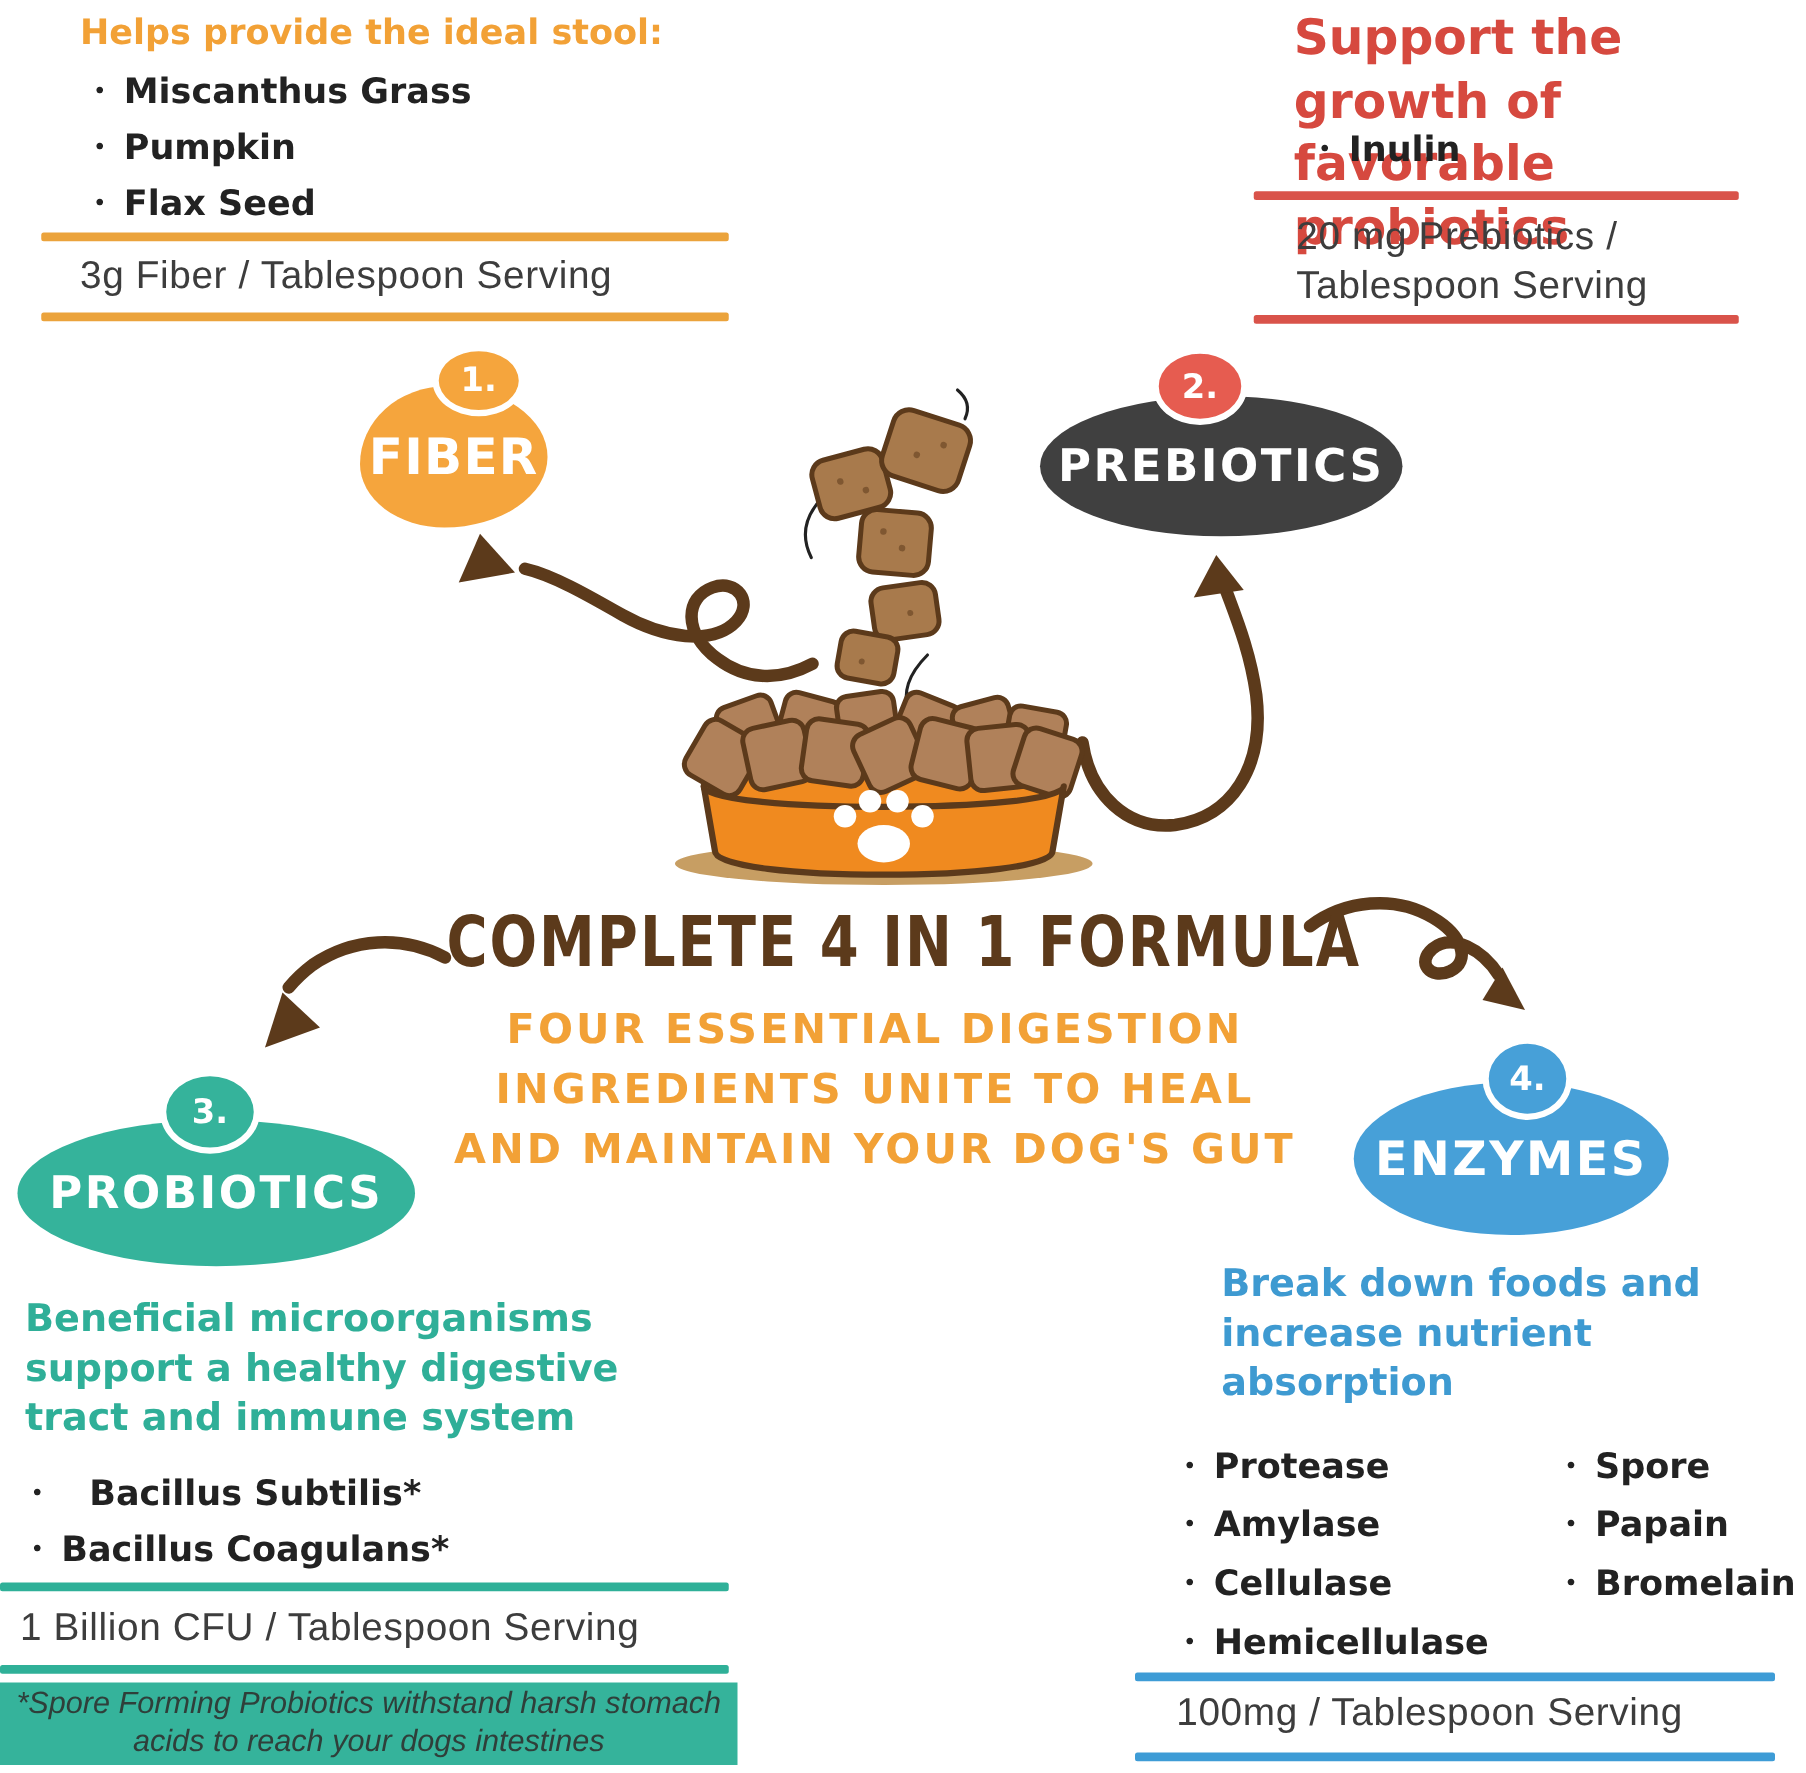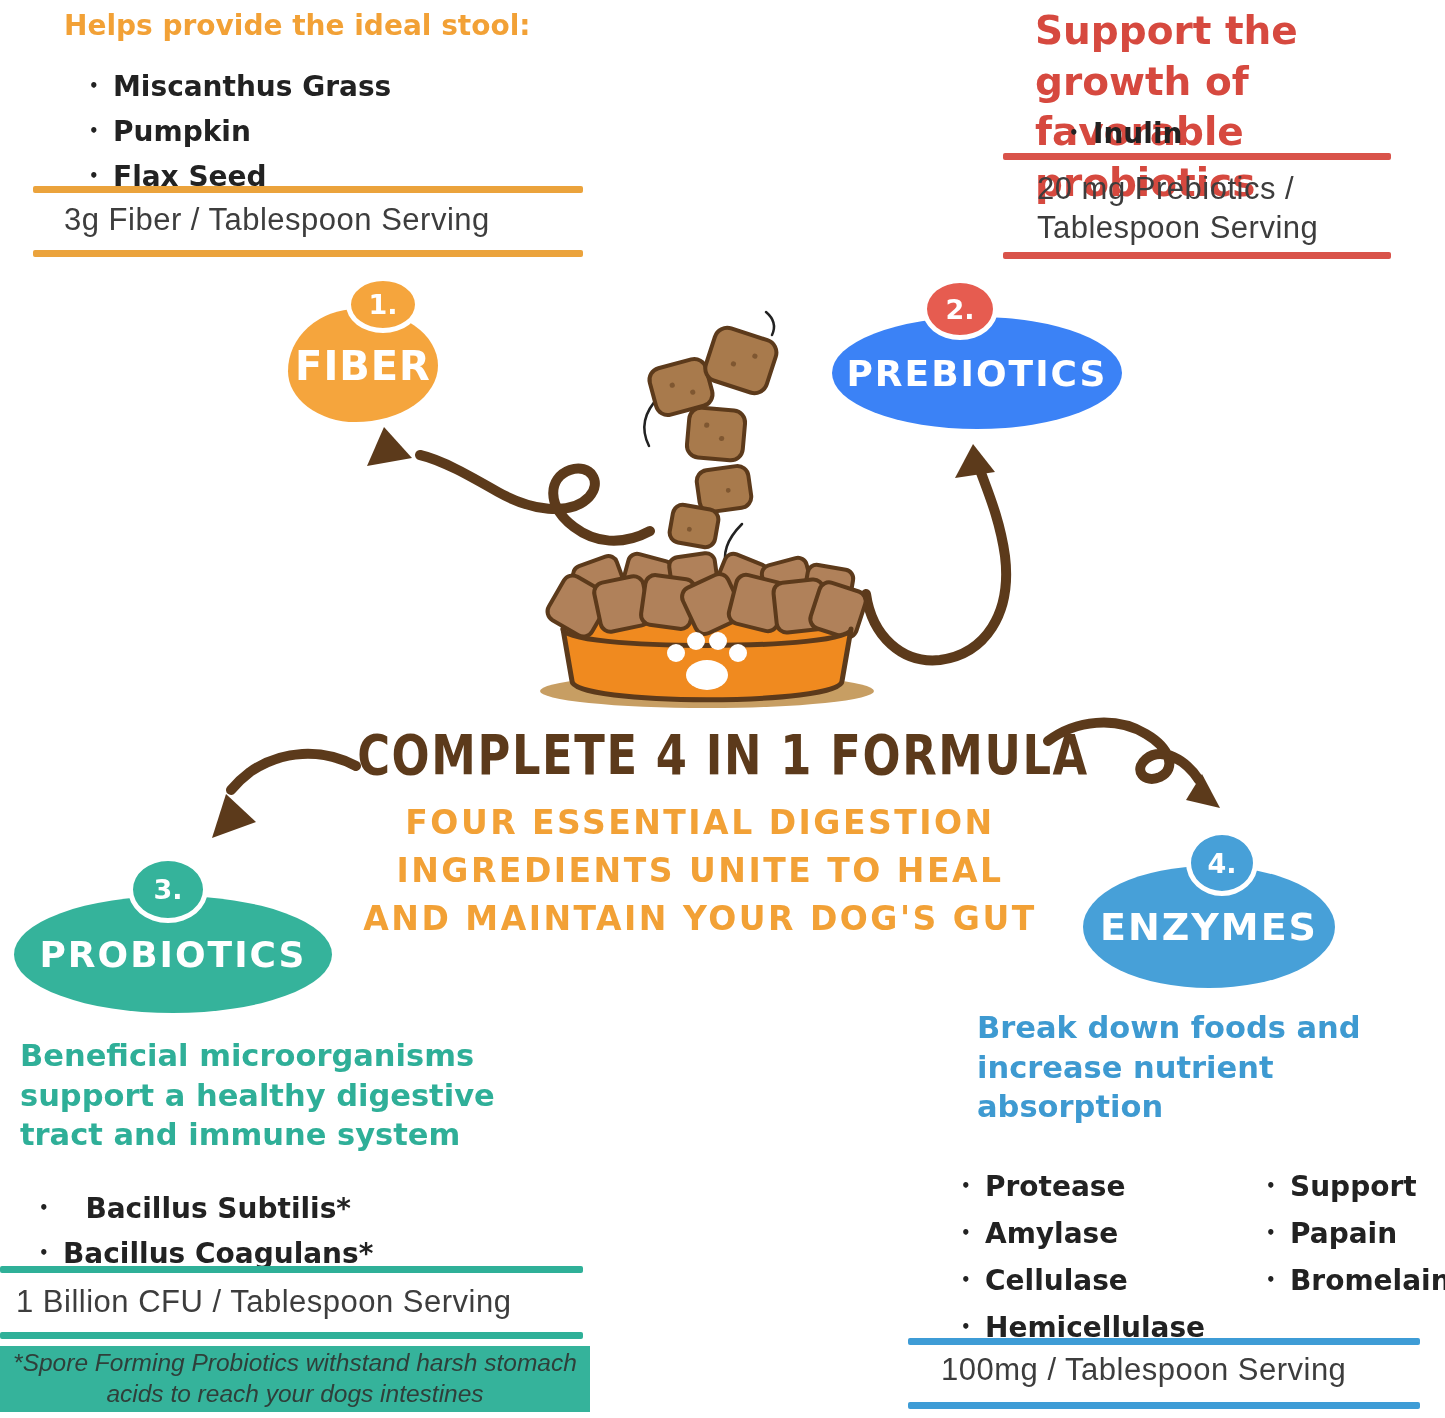--- a/index.html
+++ b/index.html
@@ -2,21 +2,21 @@
 <html><head>
 <meta charset="utf-8">
 <style>
   html,body{margin:0;padding:0;background:#fff;}
   .canvas{position:relative;width:1445px;height:1418px;background:#ffffff;overflow:hidden;
           font-family:"DejaVu Sans",sans-serif;}
   .abs{position:absolute;}
 
   
   .panel-heading{font-weight:700;line-height:1.3;}
-  .bullet-list{list-style:none;margin:18px;padding:0;}
+  .bullet-list{list-style:none;margin:4px;padding:0;}
   .bullet-list li{position:relative;padding-left:27px;font-size:28px;font-weight:600;
                   color:#222;margin-bottom:12px;white-space:nowrap;}
   .bullet-list li::before{content:"•";position:absolute;left:3px;top:50%;
                   transform:translateY(-54%);font-size:15px;color:#222;}
   .serving-text{font-family:"Liberation Sans",sans-serif;font-weight:400;color:#3d3d3d;
                 font-size:31px;letter-spacing:.5px;line-height:1.25;}
   .rule{position:absolute;height:7px;border-radius:2px;}
 
   
   .tl-heading{left:64px;top:8px;width:560px;font-size:28px;color:#F2A136;white-space:nowrap;}
@@ -34,21 +34,21 @@
 
   
   .badge-ellipse{position:absolute;display:flex;align-items:center;justify-content:center;
                  border-radius:50%;color:#fff;font-weight:700;z-index:3;}
   .badge-num{position:absolute;border-radius:50%;border:5px solid #fff;color:#fff;
              font-weight:700;display:flex;align-items:center;justify-content:center;
              font-size:27px;z-index:4;}
   .fiber-ellipse{left:288px;top:309px;width:150px;height:113px;background:#F5A53D;
                  border-radius:46% 54% 55% 45% / 55% 50% 50% 45%;font-size:40px;letter-spacing:1px;}
   .fiber-num{left:346px;top:276px;width:64px;height:47px;background:#F5A53D;}
-  .prebiotics-ellipse{left:832px;top:317px;width:290px;height:112px;background:#3b82f6;
+  .prebiotics-ellipse{left:832px;top:317px;width:290px;height:112px;background:#404040;
                  font-size:36px;letter-spacing:2px;}
   .prebiotics-num{left:922px;top:278px;width:66px;height:52px;background:#E65C50;}
   .probiotics-ellipse{left:14px;top:896px;width:318px;height:117px;background:#35B39B;
                  font-size:36px;letter-spacing:2px;}
   .probiotics-num{left:128px;top:856px;width:70px;height:57px;background:#35B39B;}
   .enzymes-ellipse{left:1083px;top:866px;width:252px;height:122px;background:#47A0D8;
                  font-size:38px;letter-spacing:2px;align-items:center;}
   .enzymes-num{left:1186px;top:830px;width:62px;height:56px;background:#47A0D8;}
 
   
@@ -259,21 +259,21 @@
   </div>
 
   <div class="abs panel-heading br-heading">Break down foods and increase nutrient absorption</div>
   <ul class="abs bullet-list br-col1">
     <li>Protease</li>
     <li>Amylase</li>
     <li>Cellulase</li>
     <li>Hemicellulase</li>
   </ul>
   <ul class="abs bullet-list br-col2">
-    <li>Support</li>
+    <li>Spore</li>
     <li>Papain</li>
     <li>Bromelain</li>
   </ul>
   <div class="rule br-line1"></div>
   <div class="abs serving-text br-serving">100mg / Tablespoon Serving</div>
   <div class="rule br-line2"></div>
 
 </div>
 
 </body></html>

